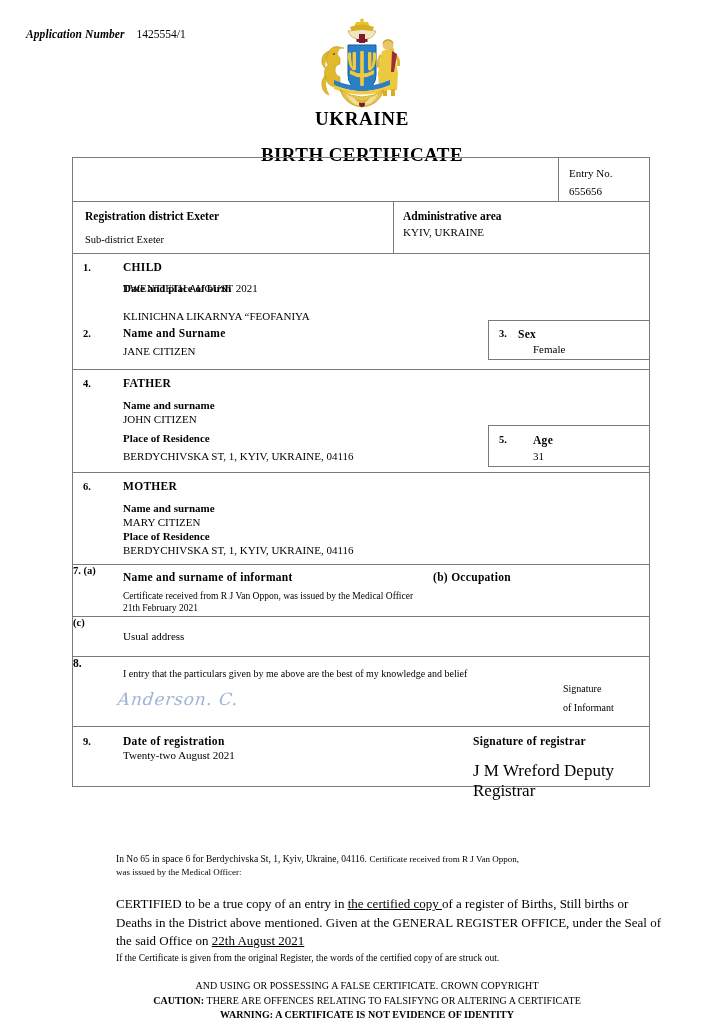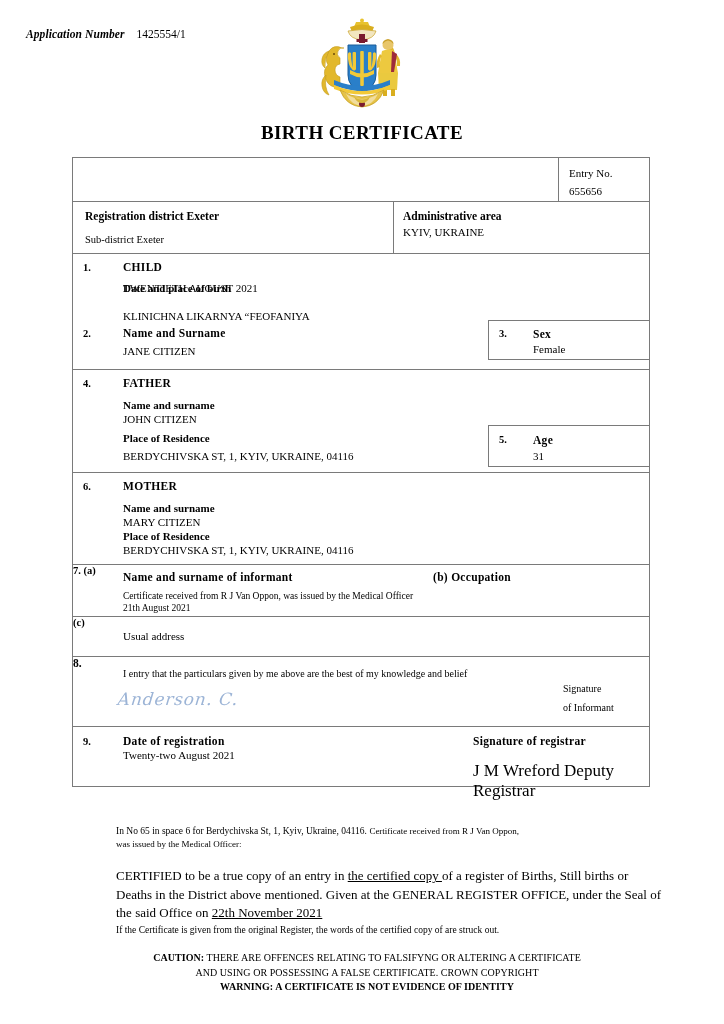--- a/index.html
+++ b/index.html
@@ -129,21 +129,21 @@
   .sexbox {
     position: absolute;
     left: 415px;
     top: 66px;
     width: 162px;
     height: 40px;
     border: 1px solid #7a7a7a;
     box-sizing: border-box;
   }
   .sex-num { left: 10px; top: 7px; }
-  .sex-cap { left: 44px; top: 7px; }
+  .sex-cap { left: 29px; top: 7px; }
   .sex-val { left: 44px; top: 22px; }
 
   
   .r-father { height: 103px; }
   .fa-num { left: 10px; top: 8px; }
   .fa-cap { left: 50px; top: 7px; }
   .fa-name-label { left: 50px; top: 29px; font-weight: bold; font-size: 11px; }
   .fa-name-val { left: 50px; top: 43px; }
   .fa-res-label { left: 50px; top: 62px; font-weight: bold; font-size: 11px; }
   .fa-res-val { left: 50px; top: 80px; }
@@ -213,20 +213,21 @@
   .footer {
     position: absolute;
     left: 72px;
     top: 825px;
     width: 590px;
   }
   .foot-note {
     font-size: 9.5px;
     line-height: 1.38;
     padding-left: 44px;
+    margin-top: 28px;
   }
   .foot-note .tail { font-size: 9px; }
   .certified {
     margin-top: 16px;
     padding-left: 44px;
     font-size: 13px;
     line-height: 1.42;
   }
   .u { text-decoration: underline; }
   .certified .fineprint {
@@ -299,20 +300,21 @@
       <path d="M22 67 q28 12 56 0 l0 4 q-28 11 -56 0 z" fill="#f2c938"></path>
 
       <path d="M28 72 q22 14 44 0 q-6 16 -22 17 q-16 -1 -22 -17 z" fill="#e6c348" stroke="#c7a126" stroke-width="0.8"></path>
       <path d="M34 76 q16 10 32 0 q-5 11 -16 12 q-11 -1 -16 -12 z" fill="#f1dd9d"></path>
       <circle cx="50" cy="86" r="3" fill="#7a1b2e"></circle>
       <path d="M42 79 q8 5 16 0 q-3 6 -8 6 q-5 0 -8 -6 z" fill="#d8b63a"></path>
     </svg>
   </div>
 
   <div class="title-block">
+    <div class="title-main">UKRAINE</div>
     <div class="title-sub">BIRTH CERTIFICATE</div>
   </div>
 
   <div class="cert-table">
 
     <div class="row r-entry">
       <div class="vline" style="left:485px;"></div>
       <div class="fld entry-label">Entry No.</div>
       <div class="fld entry-value">655656</div>
     </div>
@@ -362,21 +364,21 @@
       <div class="fld mo-name-val">MARY CITIZEN</div>
       <div class="fld mo-res-label">Place of Residence</div>
       <div class="fld mo-res-val">BERDYCHIVSKA ST, 1, KYIV, UKRAINE, 04116</div>
     </div>
 
     <div class="row r-inf">
       <div class="inf-num">7. (a)</div>
       <div class="fld cap inf-cap">Name and surname of informant</div>
       <div class="fld cap occ-cap">(b) Occupation</div>
       <div class="fld inf-l1">Certificate received from R J Van Oppon, was issued by the Medical Officer</div>
-      <div class="fld inf-l2">21th August 2021</div>
+      <div class="fld inf-l2">21th February 2021</div>
     </div>
 
     <div class="row r-addr">
       <div class="addr-num">(c)</div>
       <div class="fld addr-cap">Usual address</div>
     </div>
 
     <div class="row r-decl">
       <div class="decl-num">8.</div>
       <div class="fld decl-text">I entry that the particulars given by me above are the best of my knowledge and belief</div>
@@ -396,24 +398,24 @@
   </div>
 
   <div class="footer">
     <div class="foot-note">
       <span>In No 65 in space 6 for  Berdychivska St, 1, Kyiv, Ukraine, 04116.</span>
       <span class="tail">Certificate received from R J Van Oppon,</span><br>
       <span class="tail">was issued by the Medical Officer:</span>
     </div>
 
     <div class="certified">
-      <span>CERTIFIED to be a true copy of an entry in </span><span class="u">the certified copy </span><span>of a register of Births, Still births or Deaths in the District above mentioned. Given at the GENERAL REGISTER OFFICE, under the Seal of the said Office on </span><span class="u"> 22th  November  2021 </span>
+      <span>CERTIFIED to be a true copy of an entry in </span><span class="u">the certified copy </span><span>of a register of Births, Still births or Deaths in the District above mentioned. Given at the GENERAL REGISTER OFFICE, under the Seal of the said Office on </span><span class="u"> 22th  August  2021 </span>
       <span class="fineprint">If the Certificate is given from the original Register, the words of the certified copy of are struck out.</span>
     </div>
 
     <div class="caution">
+      <div>AND USING OR POSSESSING A FALSE CERTIFICATE. CROWN COPYRIGHT</div>
       <div><span class="c1">CAUTION:</span><span> THERE ARE OFFENCES RELATING TO FALSIFYNG OR ALTERING A CERTIFICATE</span></div>
-      <div>AND USING OR POSSESSING A FALSE CERTIFICATE. CROWN COPYRIGHT</div>
       <div class="c3">WARNING: A CERTIFICATE IS NOT EVIDENCE OF IDENTITY</div>
     </div>
   </div>
 
 </div>
 
 </body></html>

